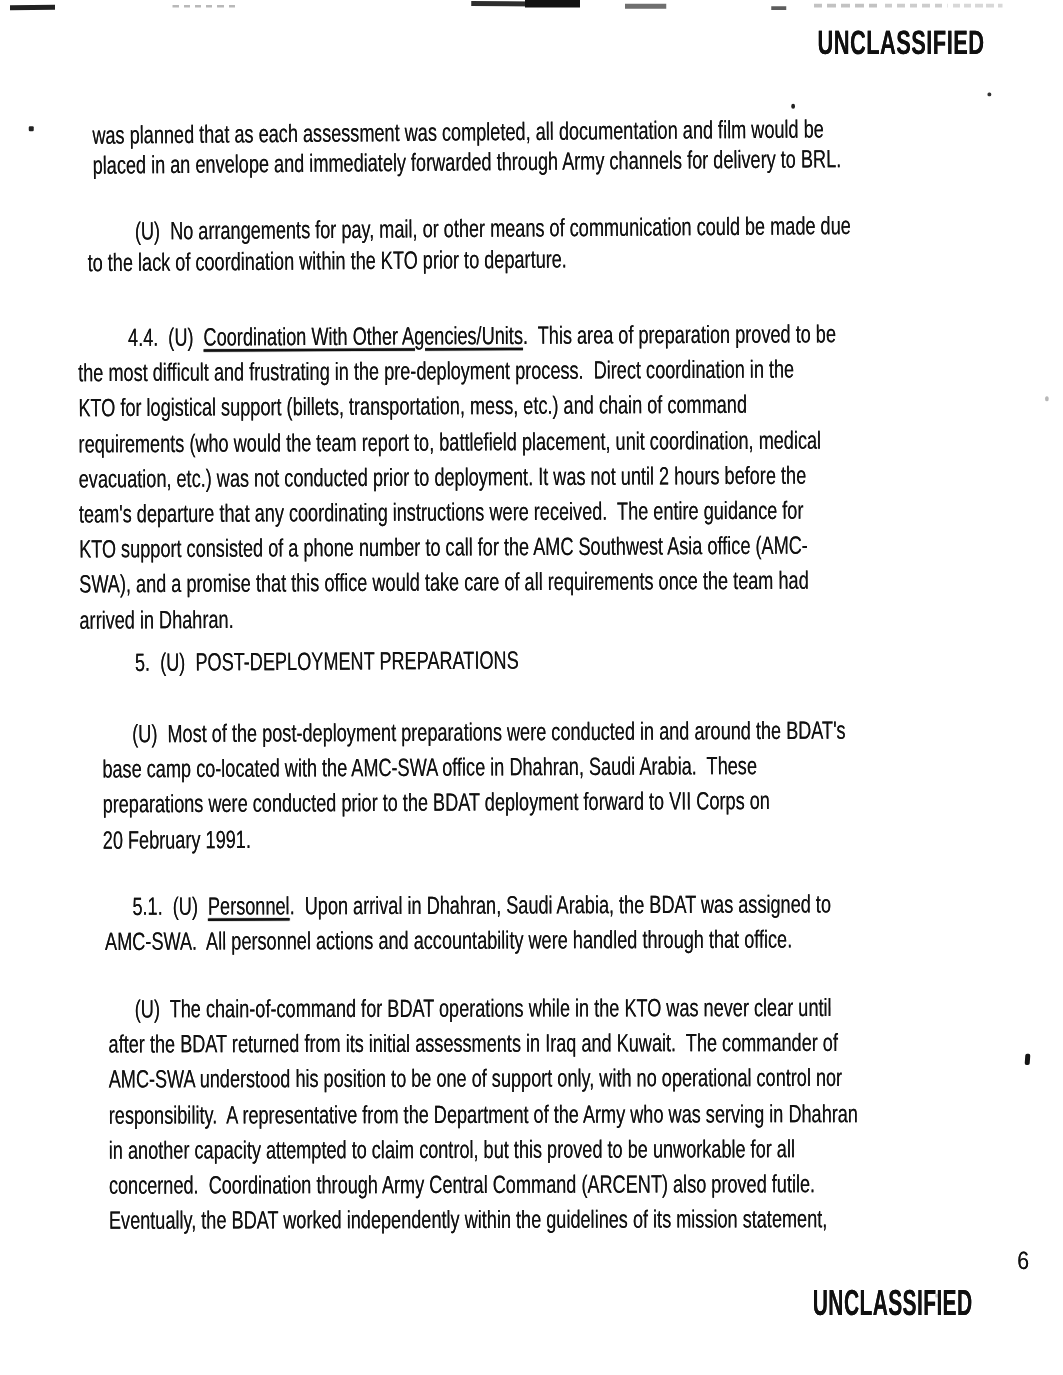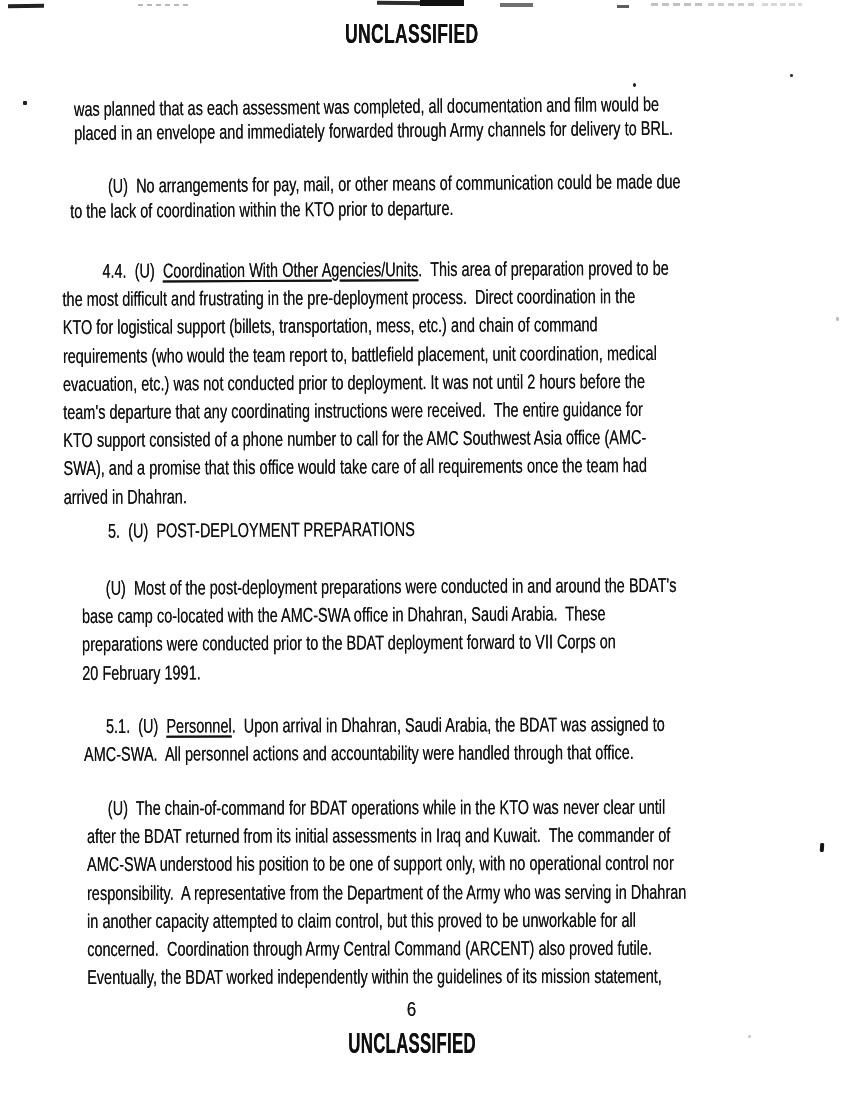--- a/index.html
+++ b/index.html
@@ -37,21 +37,21 @@
   .ind38 { margin-left:38px; }
   .ind40 { margin-left:40px; }
   .ind45 { margin-left:45px; }
   .ind24 { margin-left:24px; }
   .ind22 { margin-left:22px; }
   .ind21 { margin-left:21px; }
 
   .u { text-decoration:underline; text-underline-offset:3px; text-decoration-thickness:2px; }
 
   
-  .centerline { position:absolute; left:0; width:824px; text-align:center; }
+  .centerline { position:absolute; left:0; width:824px; text-align:right; }
   .band-top    { top:21px;  }
   .band-bottom { top:1029px;}
   .pagenum-band{ top:999px; }
   .classified {
     display:inline-block; font-weight:700; line-height:1; color:#101010;
     text-shadow:0 0 0.6px rgba(16,16,16,0.9);
   }
   .hdr { font-size:27px; transform:scaleX(0.65); letter-spacing:0.5px; }
   .ftr { font-size:29px; transform:scaleX(0.58); letter-spacing:0.5px; }
   .pgn {

